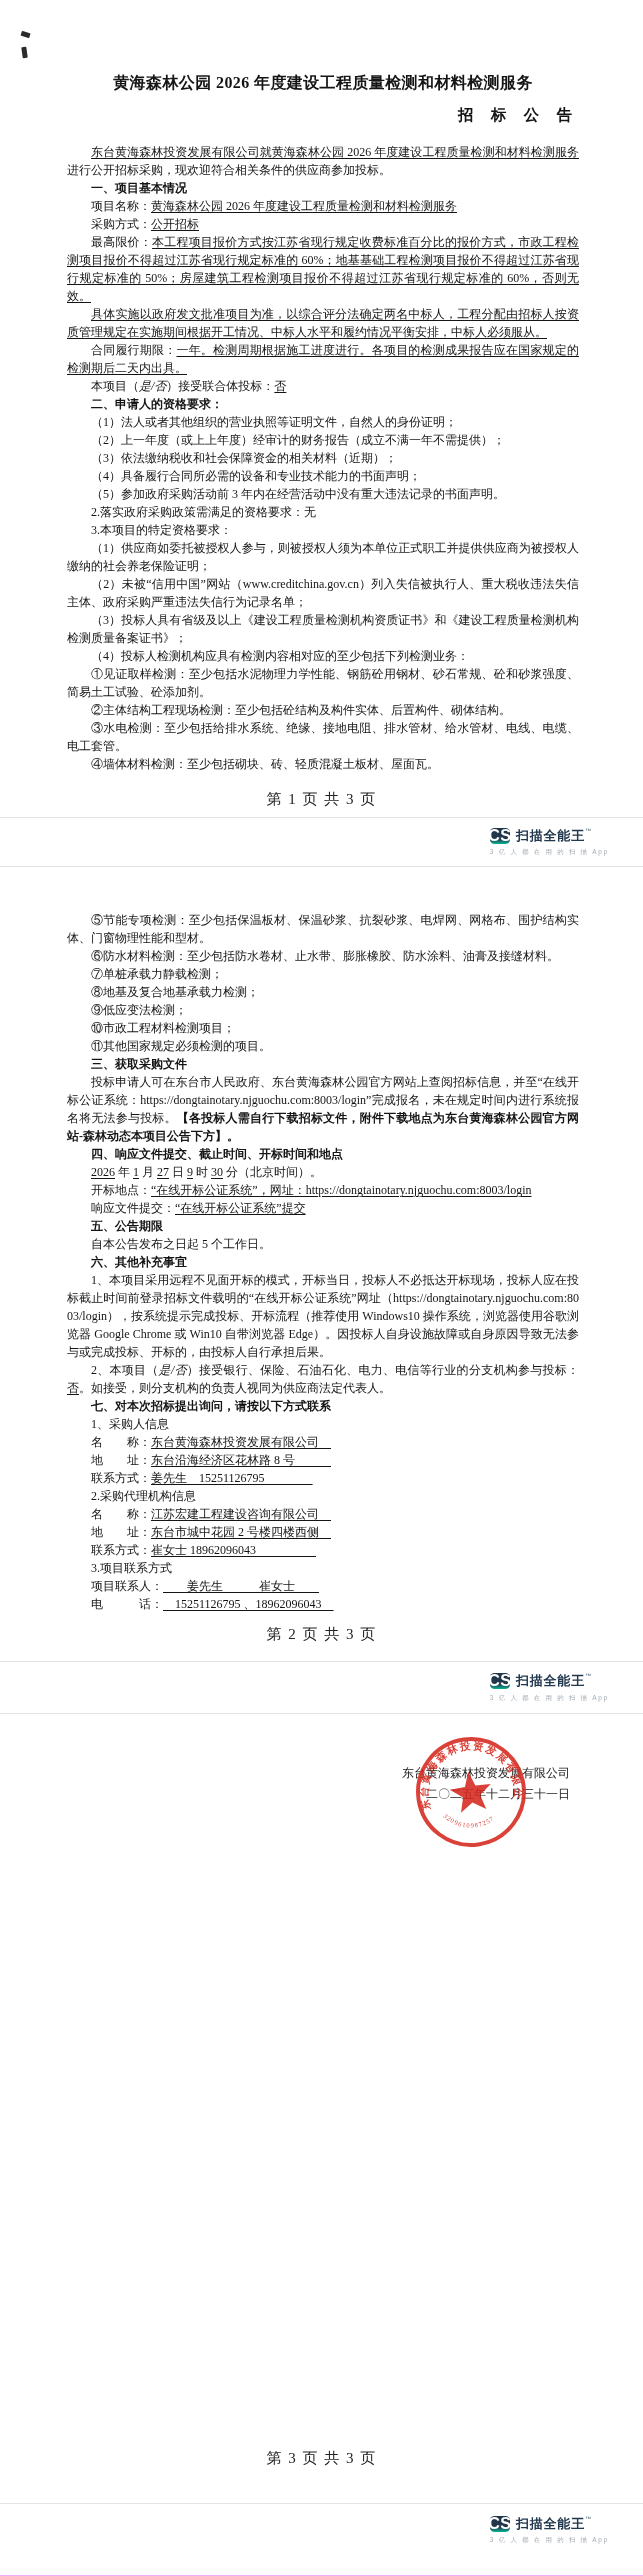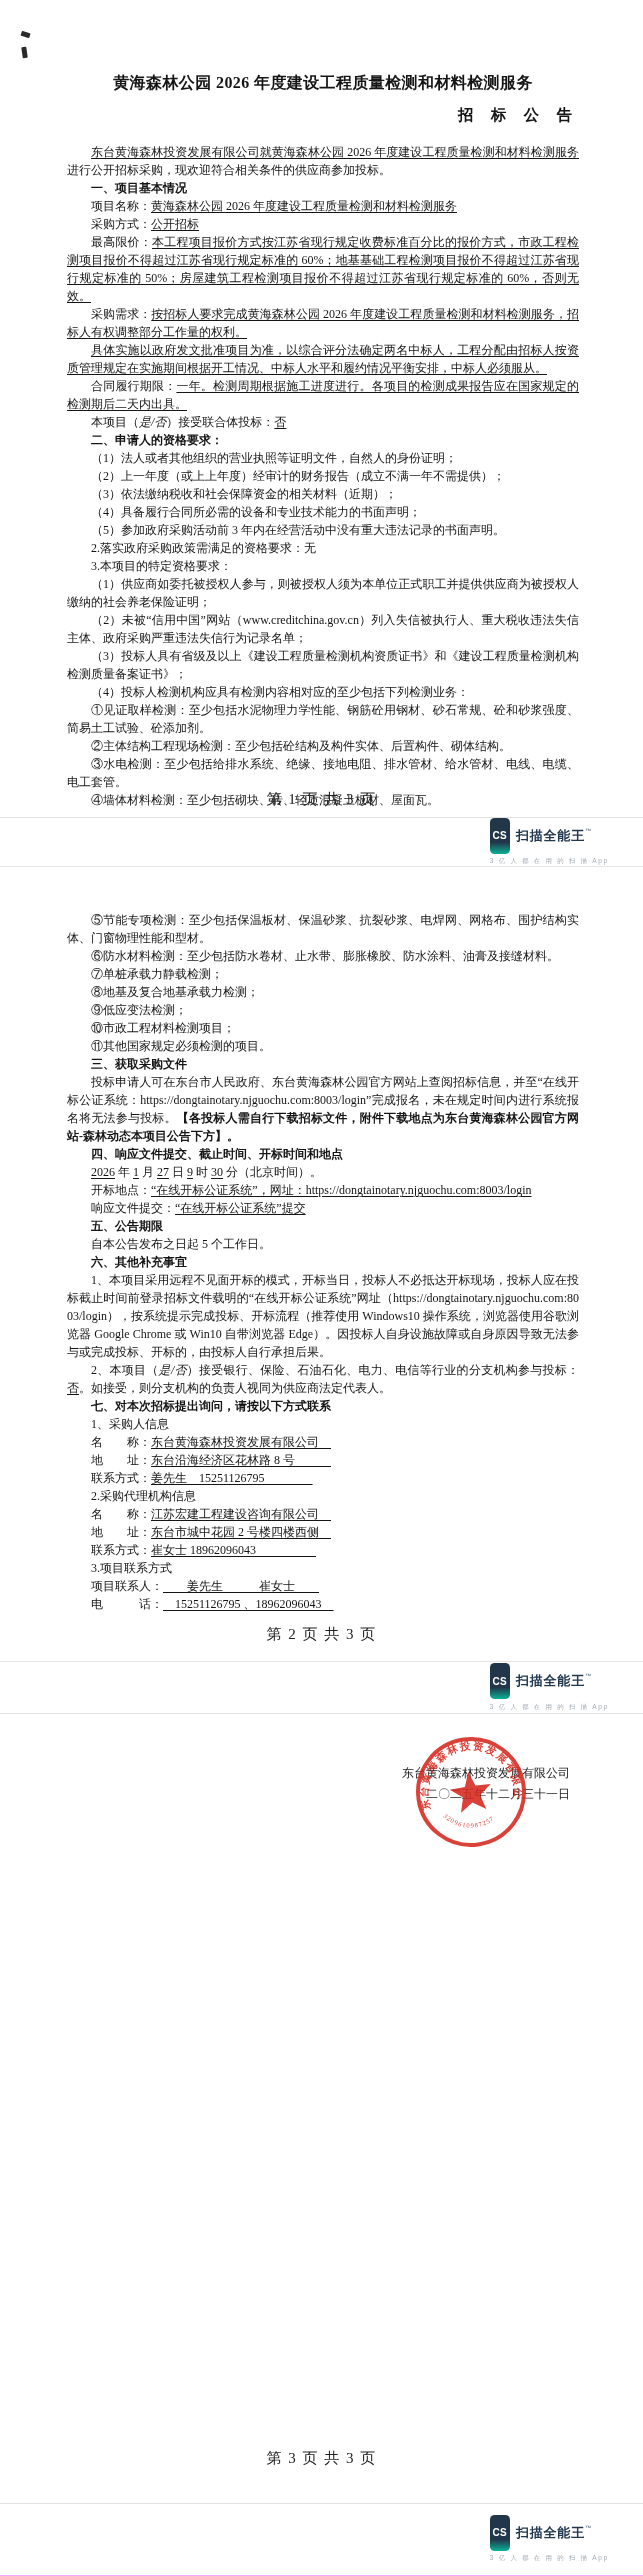--- a/index.html
+++ b/index.html
@@ -41,27 +41,27 @@
     align-items: center;
     padding-right: 34px;
   }
   .wm-strip-1 { height: 49px; }
   .wm-strip-2 { height: 52px; }
   .wm-strip-3 { height: 71px; border-bottom: none; align-items: flex-start; padding-top: 10.7px; }
 
   .wm-badge { display: flex; flex-direction: column; }
   .wm-row { display: flex; align-items: center; }
   .wm-icon {
-    width: 20px; height: 36px;
+    width: 20px; height: 16px;
     border-radius: 4.6px;
     background: linear-gradient(180deg, #223649 0%, #223649 68%, #0ab295 100%);
     color: #ffffff;
     font-family: "Liberation Sans", sans-serif;
     font-weight: bold;
-    font-size: 10px;
+    font-size: 16px;
     display: flex; align-items: center; justify-content: center;
     letter-spacing: 0.4px;
   }
   .wm-title {
     margin-left: 6.1px;
     font-family: "Liberation Sans", sans-serif;
     font-size: 13px;
     font-weight: bold;
     color: #22384e;
     letter-spacing: 0.8px;
@@ -159,21 +159,20 @@
 
     <h1 class="title">黄海森林公园 2026 年度建设工程质量检测和材料检测服务</h1>
     <h2 class="subtitle">招 标 公 告</h2>
 
     <div class="body-block">
         <p class="para"><span class="u">东台黄海森林投资发展有限公司就黄海森林公园 2026 年度建设工程质量检测和材料检测服务</span><span>进行公开招标采购，现欢迎符合相关条件的供应商参加投标。</span></p>
         <p class="para"><span class="b">一、项目基本情况</span></p>
         <p class="para"><span>项目名称：</span><span class="u">黄海森林公园 2026 年度建设工程质量检测和材料检测服务</span></p>
         <p class="para"><span>采购方式：</span><span class="u">公开招标</span></p>
         <p class="para"><span>最高限价：</span><span class="u">本工程项目报价方式按江苏省现行规定收费标准百分比的报价方式，市政工程检测项目报价不得超过江苏省现行规定标准的 60%；地基基础工程检测项目报价不得超过江苏省现行规定标准的 50%；房屋建筑工程检测项目报价不得超过江苏省现行规定标准的 60%，否则无效。</span></p>
-        <p class="para"><span>采购需求：</span><span class="u">按招标人要求完成黄海森林公园 2026 年度建设工程质量检测和材料检测服务，招标人有权调整部分工作量的权利。</span></p>
         <p class="para"><span class="u">具体实施以政府发文批准项目为准，以综合评分法确定两名中标人，工程分配由招标人按资质管理规定在实施期间根据开工情况、中标人水平和履约情况平衡安排，中标人必须服从。</span></p>
         <p class="para"><span>合同履行期限：</span><span class="u">一年。检测周期根据施工进度进行。各项目的检测成果报告应在国家规定的检测期后二天内出具。</span></p>
         <p class="para"><span>本项目（</span><span class="i">是/否</span><span>）接受联合体投标：</span><span class="u">否</span></p>
         <p class="para"><span class="b">二、申请人的资格要求：</span></p>
         <p class="para"><span>（1）法人或者其他组织的营业执照等证明文件，自然人的身份证明；</span></p>
         <p class="para"><span>（2）上一年度（或上上年度）经审计的财务报告（成立不满一年不需提供）；</span></p>
         <p class="para"><span>（3）依法缴纳税收和社会保障资金的相关材料（近期）；</span></p>
         <p class="para"><span>（4）具备履行合同所必需的设备和专业技术能力的书面声明；</span></p>
         <p class="para"><span>（5）参加政府采购活动前 3 年内在经营活动中没有重大违法记录的书面声明。</span></p>
         <p class="para"><span>2.落实政府采购政策需满足的资格要求：无</span></p>

